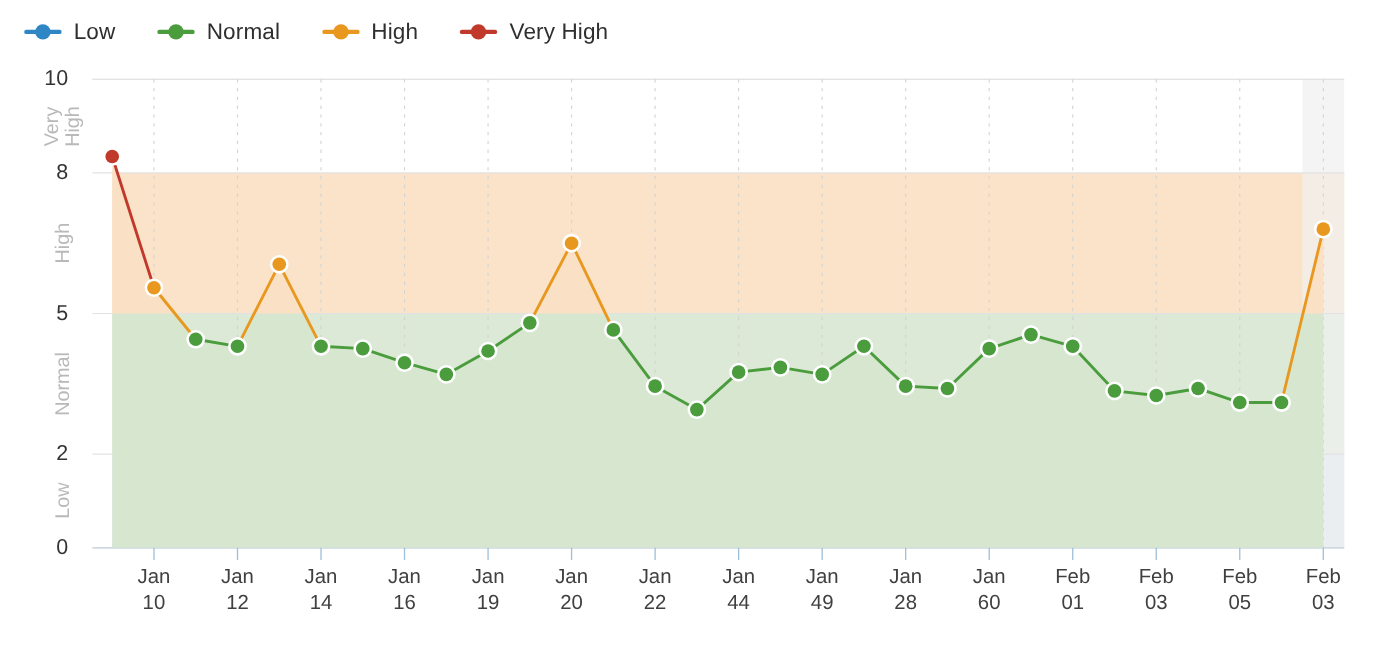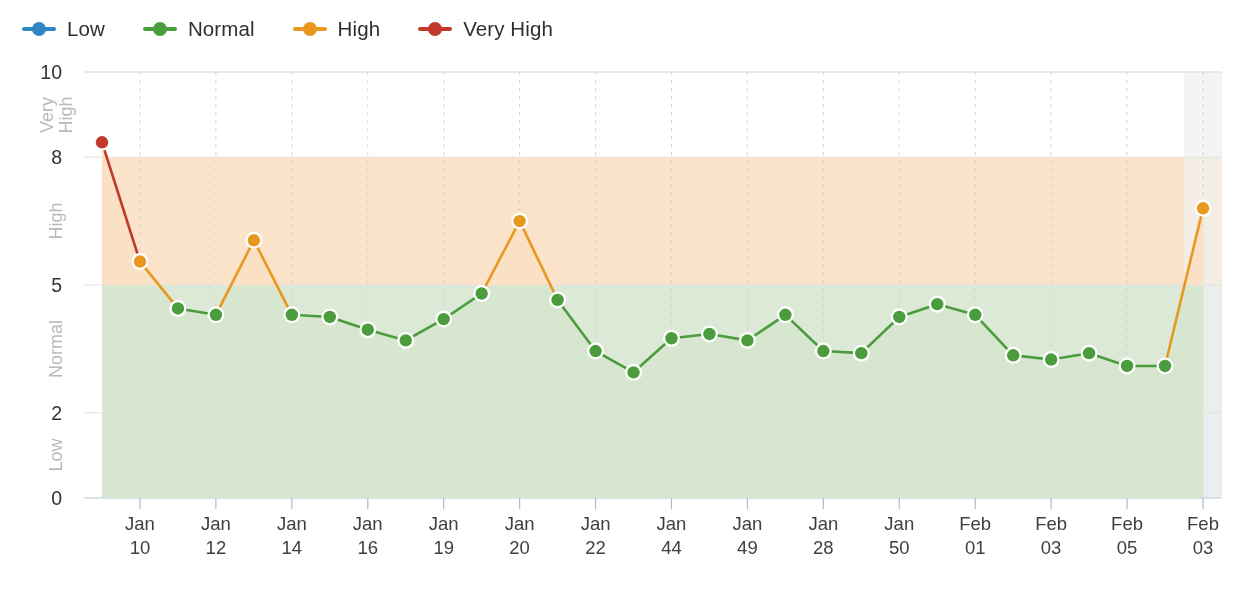--- a/index.html
+++ b/index.html
@@ -323,21 +323,21 @@
         <div class="xtick" style="left: 747.414px; top: 512px;">
           <span class="xt-m">Jan</span>
           <span class="xt-d">49</span>
         </div>
         <div class="xtick" style="left: 823.345px; top: 512px;">
           <span class="xt-m">Jan</span>
           <span class="xt-d">28</span>
         </div>
         <div class="xtick" style="left: 899.276px; top: 512px;">
           <span class="xt-m">Jan</span>
-          <span class="xt-d">50</span>
+          <span class="xt-d">60</span>
         </div>
         <div class="xtick" style="left: 975.207px; top: 512px;">
           <span class="xt-m">Feb</span>
           <span class="xt-d">01</span>
         </div>
         <div class="xtick" style="left: 1051.14px; top: 512px;">
           <span class="xt-m">Feb</span>
           <span class="xt-d">03</span>
         </div>
         <div class="xtick" style="left: 1127.07px; top: 512px;">

